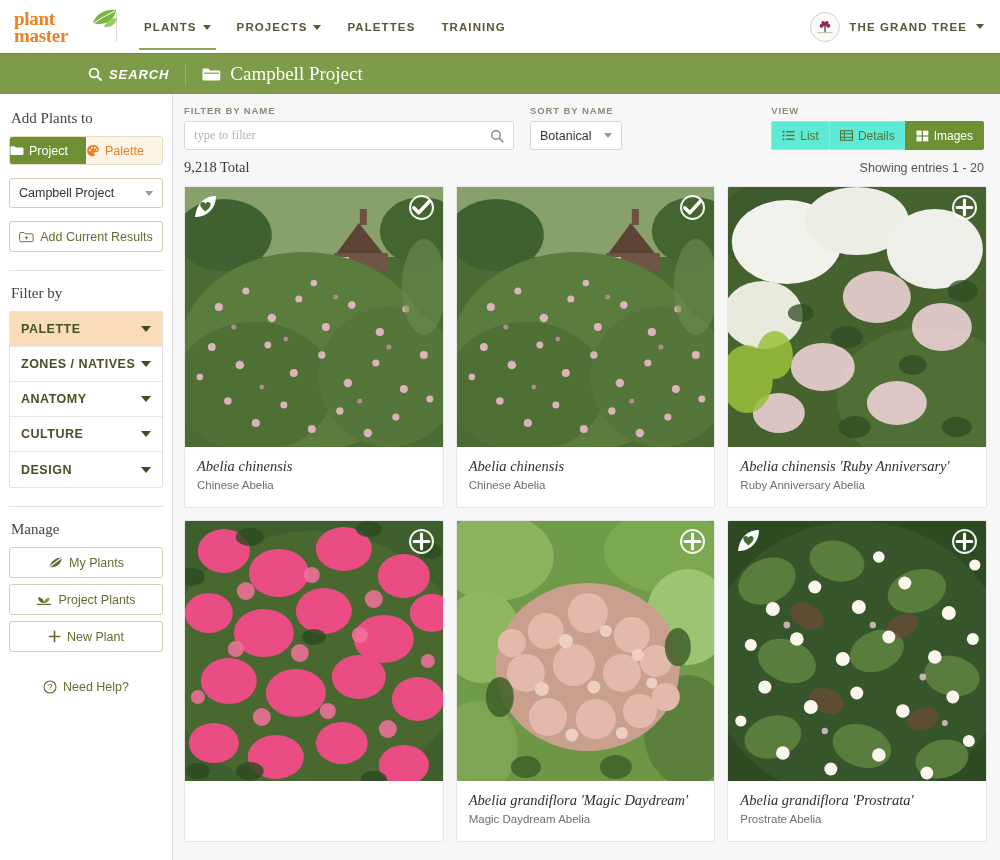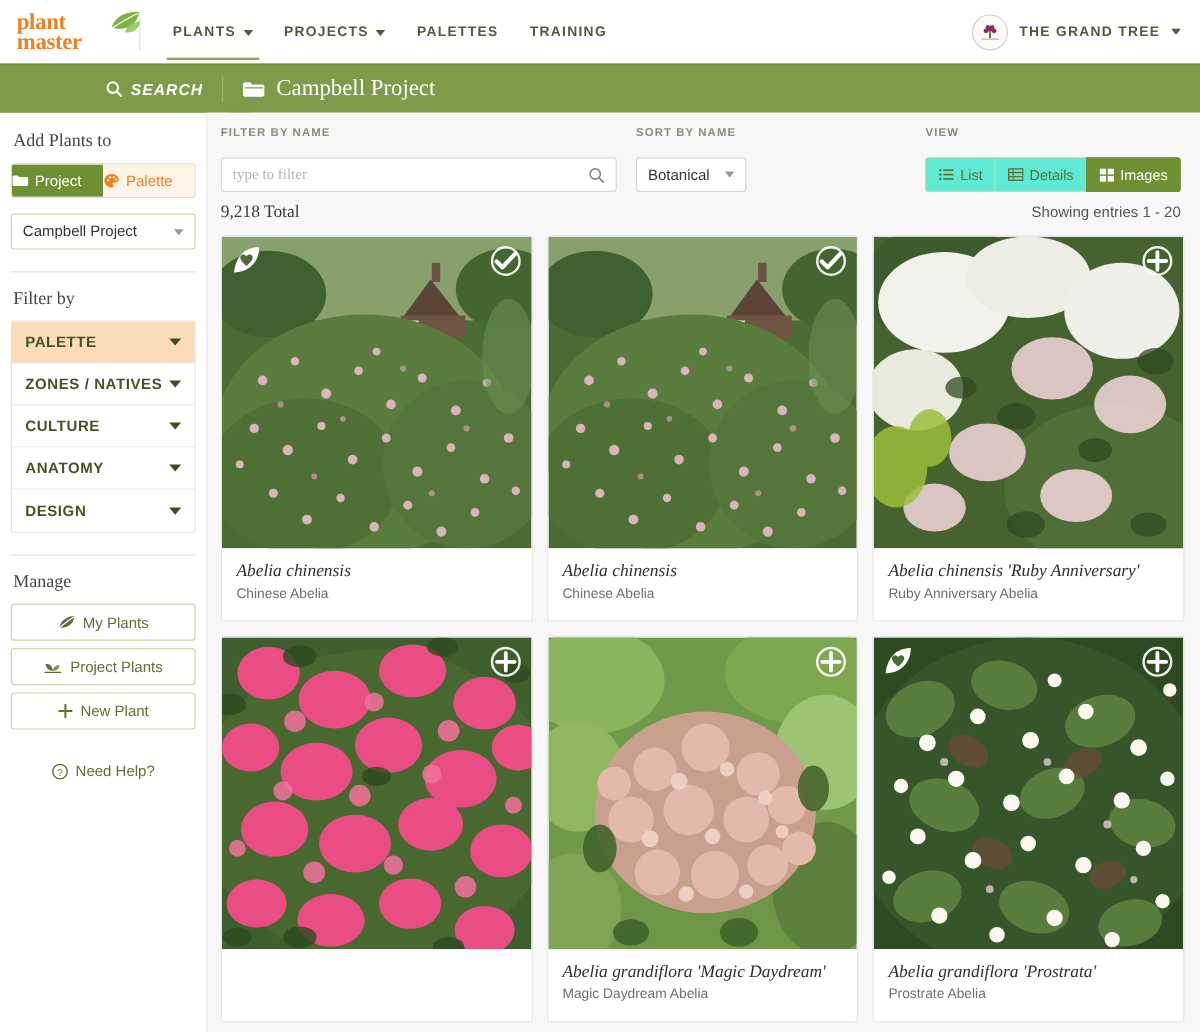--- a/index.html
+++ b/index.html
@@ -150,21 +150,21 @@
 
   
   .main { flex: 1; background: #f7f7f7; padding: 0; position: relative; }
 
   .toolbar {
     background: #f7f7f7; padding: 11px 16px 0 11px;
     display: flex; align-items: flex-start;
   }
   .tb-label {
     font-size: 9.5px; font-weight: bold; letter-spacing: 0.9px; color: #8c8c7a;
-    margin-bottom: 15px; text-transform: uppercase;
+    margin-bottom: 5px; text-transform: uppercase;
   }
   .tb-col-filter { width: 330px; }
   .search-input-wrap {
     height: 29px; background: #fff; border: 1px solid #d8d8d8; border-radius: 3px;
     display: flex; align-items: center; padding: 0 9px;
   }
   .search-input-wrap input {
     border: none; outline: none; flex: 1; font-size: 12.5px; color: #333;
     font-family: Liberation Serif, serif; background: transparent;
   }
@@ -324,40 +324,47 @@
         </svg>
         <span>Palette</span>
       </div>
     </div>
 
     <div class="select-box">
       <span>Campbell Project</span>
       <span class="sel-caret"></span>
     </div>
 
+    <div class="btn-outline">
+      <svg width="15" height="12" viewBox="0 0 19 15">
+        <path d="M0.8 3.2 C0.8 2.3 1.4 1.8 2.3 1.8 H6.3 L7.8 3.5 H16.4 C17.3 3.5 17.9 4.1 17.9 5 V12 C17.9 12.9 17.3 13.4 16.4 13.4 H2.3 C1.4 13.4 0.8 12.9 0.8 12 Z" fill="none" stroke="#5d7032" stroke-width="1.2"></path>
+        <path d="M9.4 6.4 V10.6 M7.3 8.5 H11.5" stroke="#5d7032" stroke-width="1.2"></path>
+      </svg>
+      <span>Add Current Results</span>
+    </div>
 
     <div class="sb-rule"></div>
 
     <div class="sb-head" style="margin-top:14px">Filter by</div>
 
     <div class="filter-list">
       <div class="filter-item hl">
         <span>PALETTE</span>
         <span class="fcaret"></span>
       </div>
       <div class="filter-item">
         <span>ZONES / NATIVES</span>
         <span class="fcaret"></span>
       </div>
       <div class="filter-item">
+        <span>ANATOMY</span>
+        <span class="fcaret"></span>
+      </div>
+      <div class="filter-item">
         <span>CULTURE</span>
-        <span class="fcaret"></span>
-      </div>
-      <div class="filter-item">
-        <span>ANATOMY</span>
         <span class="fcaret"></span>
       </div>
       <div class="filter-item">
         <span>DESIGN</span>
         <span class="fcaret"></span>
       </div>
     </div>
 
     <div class="sb-rule"></div>
 

